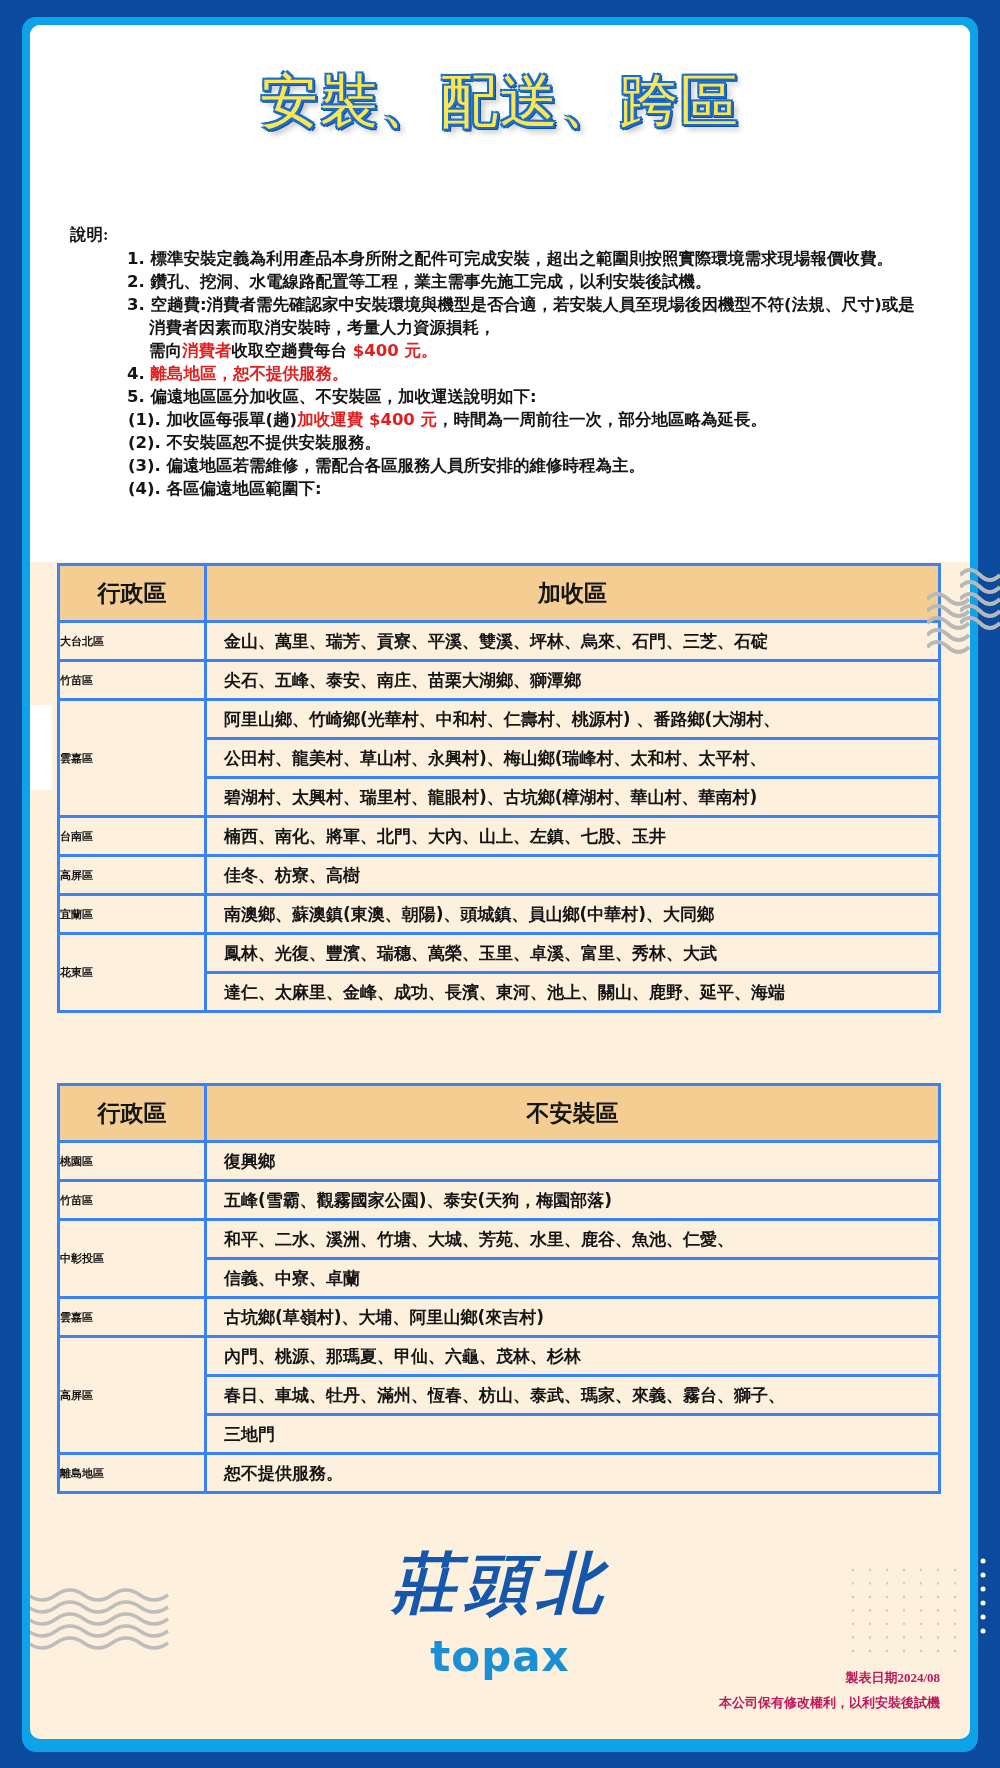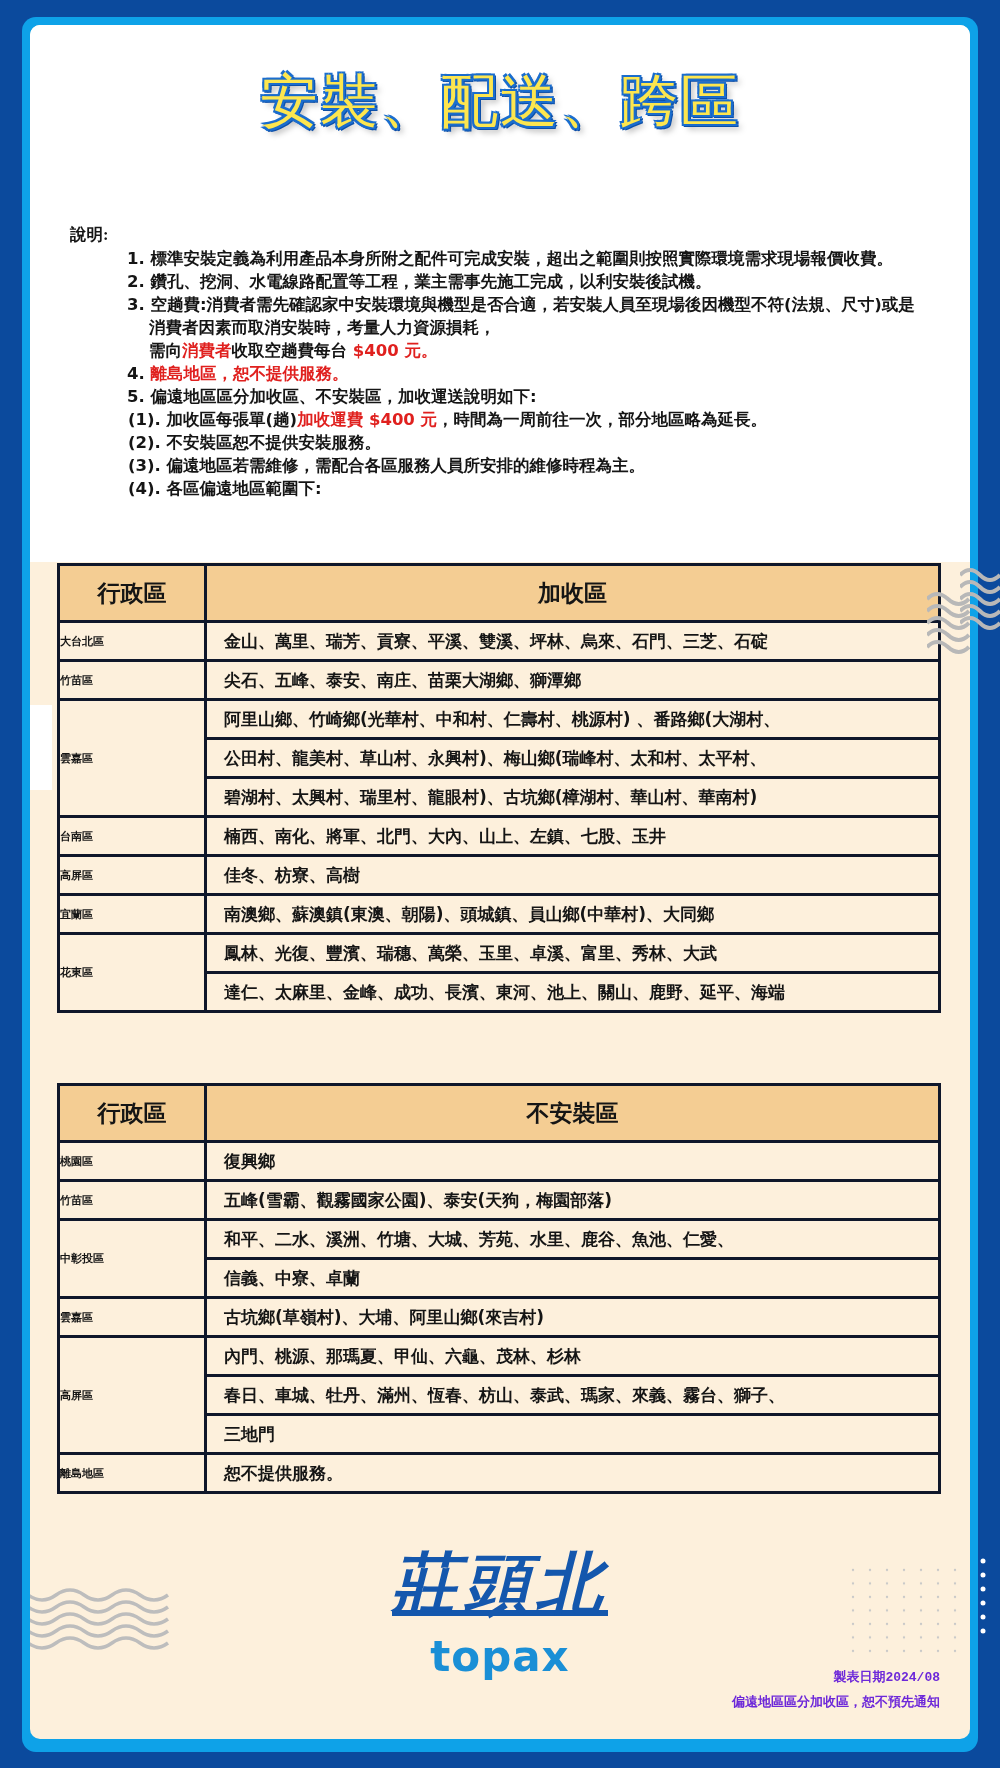--- a/index.html
+++ b/index.html
@@ -40,45 +40,45 @@
   }
   .notes .heading { margin-bottom: 1px; font-family: Liberation Serif, serif; }
   .notes .item { padding-left: 79px; text-indent: -22px; }
   .notes .sub { padding-left: 58px; }
   .red { color: #e0201e; }
   table.zone {
     position: absolute; left: 27px; width: 884px;
     border-collapse: collapse; background: #fdf0dc;
     font-family: "DejaVu Sans", sans-serif; font-weight: bold; color: #151515;
   }
-  table.zone td, table.zone th { border: 3px solid #0f172a; }
+  table.zone td, table.zone th { border: 3px solid #3b82f6; }
   table.zone th {
     background: #f4cd93; height: 57px; font-size: 23px; font-weight: bold;
   }
   table.zone th.c1 { width: 147px; }
   table.zone td.region { font-size: 11px; width: 147px; }
   table.zone td.area { padding-left: 17px; font-size: 17px; height: 39px; white-space: nowrap; }
   #t1 { top: 538px; }
   #t2 { top: 1058px; }
   .waves { position: absolute; }
   .dots { position: absolute; }
   .logo {
     position: absolute; left: 0; top: 1518px; width: 940px; text-align: center;
   }
   .logo-cn {
     font-family: "DejaVu Serif", serif; font-style: italic; font-weight: bold;
-    font-size: 66px; color: #1457ad; letter-spacing: 6px; line-height: 80px; text-decoration: underline;
+    font-size: 66px; color: #1457ad; letter-spacing: 6px; line-height: 80px;
   }
   .logo-en {
     font-family: "DejaVu Sans", sans-serif; font-weight: bold; font-size: 42px; color: #1a8fd6;
     letter-spacing: 1px; line-height: 36px; margin-top: 16px;
   }
   .footer {
     position: absolute; right: 30px; top: 1640px; text-align: right;
-    font-family: Liberation Mono, monospace; font-weight: bold; font-size: 13px; color: #6d28d9; line-height: 25px;
+    font-family: Liberation Serif, serif; font-weight: bold; font-size: 13px; color: #be185d; line-height: 25px;
   }
 </style>
 </head>
 <body>
 
 <div class="frame"></div>
 <div class="panel">
   <div class="panel-white"></div>
   <div class="white-patch"></div>
 
@@ -227,21 +227,21 @@
     <rect width="120" height="90" fill="url(#dp)"></rect>
   </svg>
 
   <div class="logo">
     <div class="logo-cn">莊頭北</div>
     <div class="logo-en">topax</div>
   </div>
 
   <div class="footer">
     <div>製表日期2024/08</div>
-    <div>偏遠地區區分加收區，恕不預先通知</div>
+    <div>本公司保有修改權利，以利安裝後試機</div>
   </div>
 </div>
 
 <svg style="position:absolute; left:975px; top:1555px;" width="25" height="90">
   <g fill="#ffffff">
     <circle cx="8" cy="6" r="2.5"></circle>
       <circle cx="8" cy="20" r="2.5"></circle>
       <circle cx="8" cy="34" r="2.5"></circle>
     <circle cx="8" cy="48" r="2.5"></circle>
       <circle cx="8" cy="62" r="2.5"></circle>

